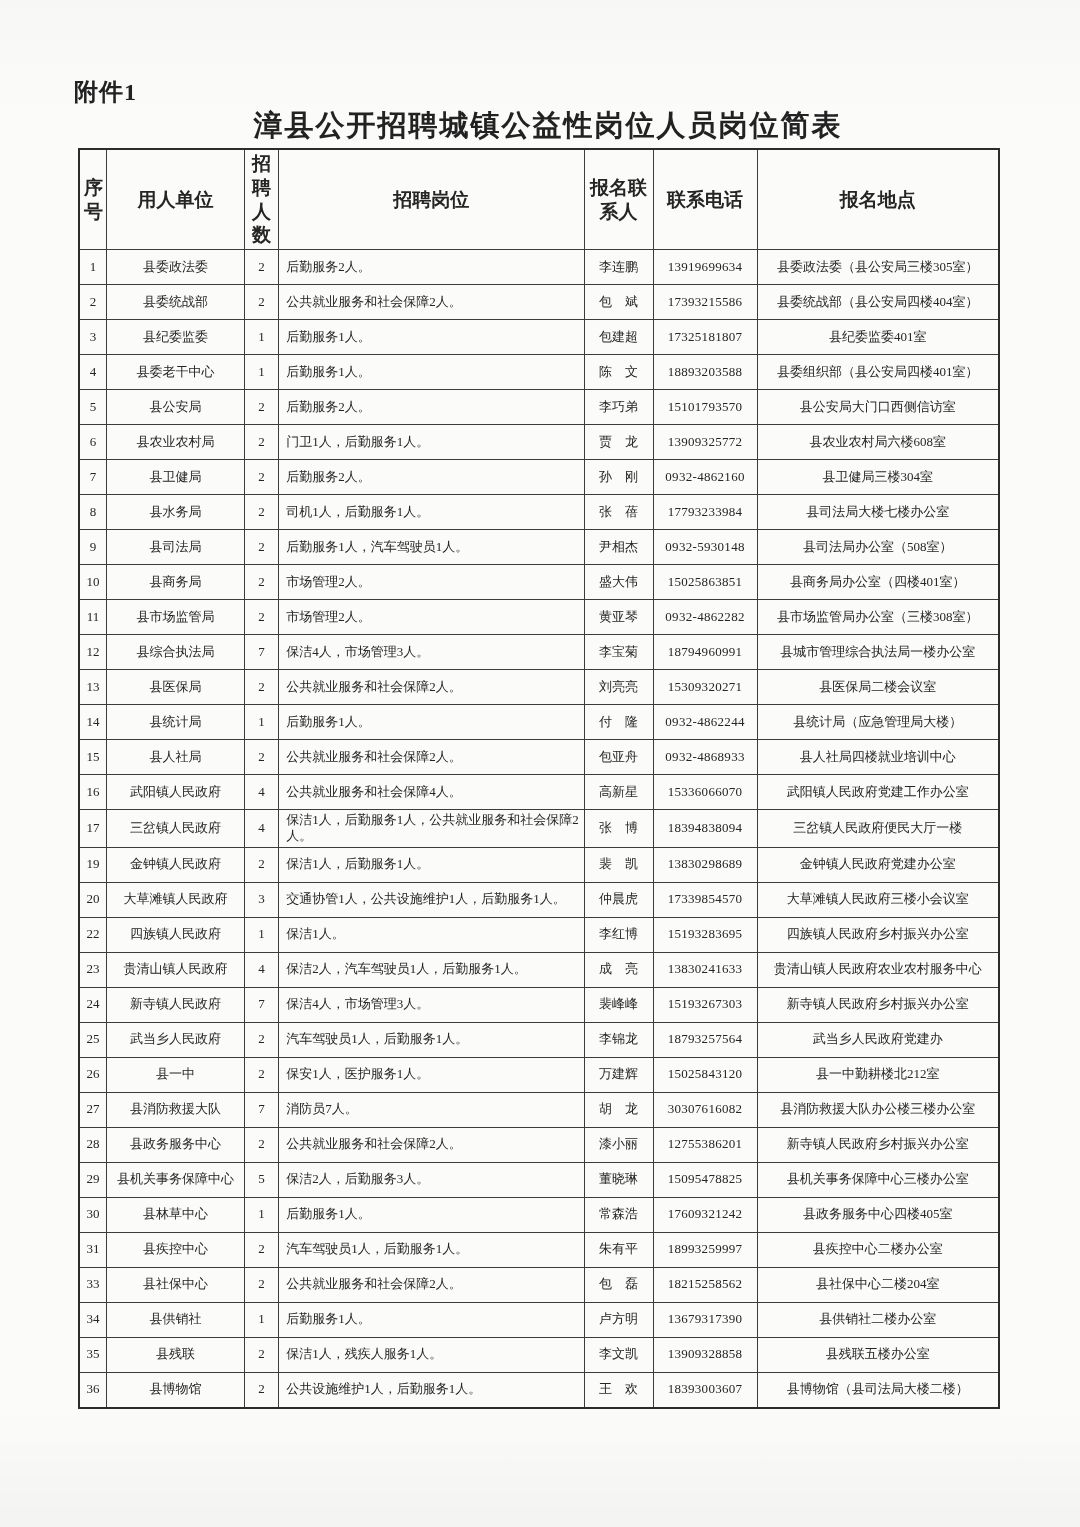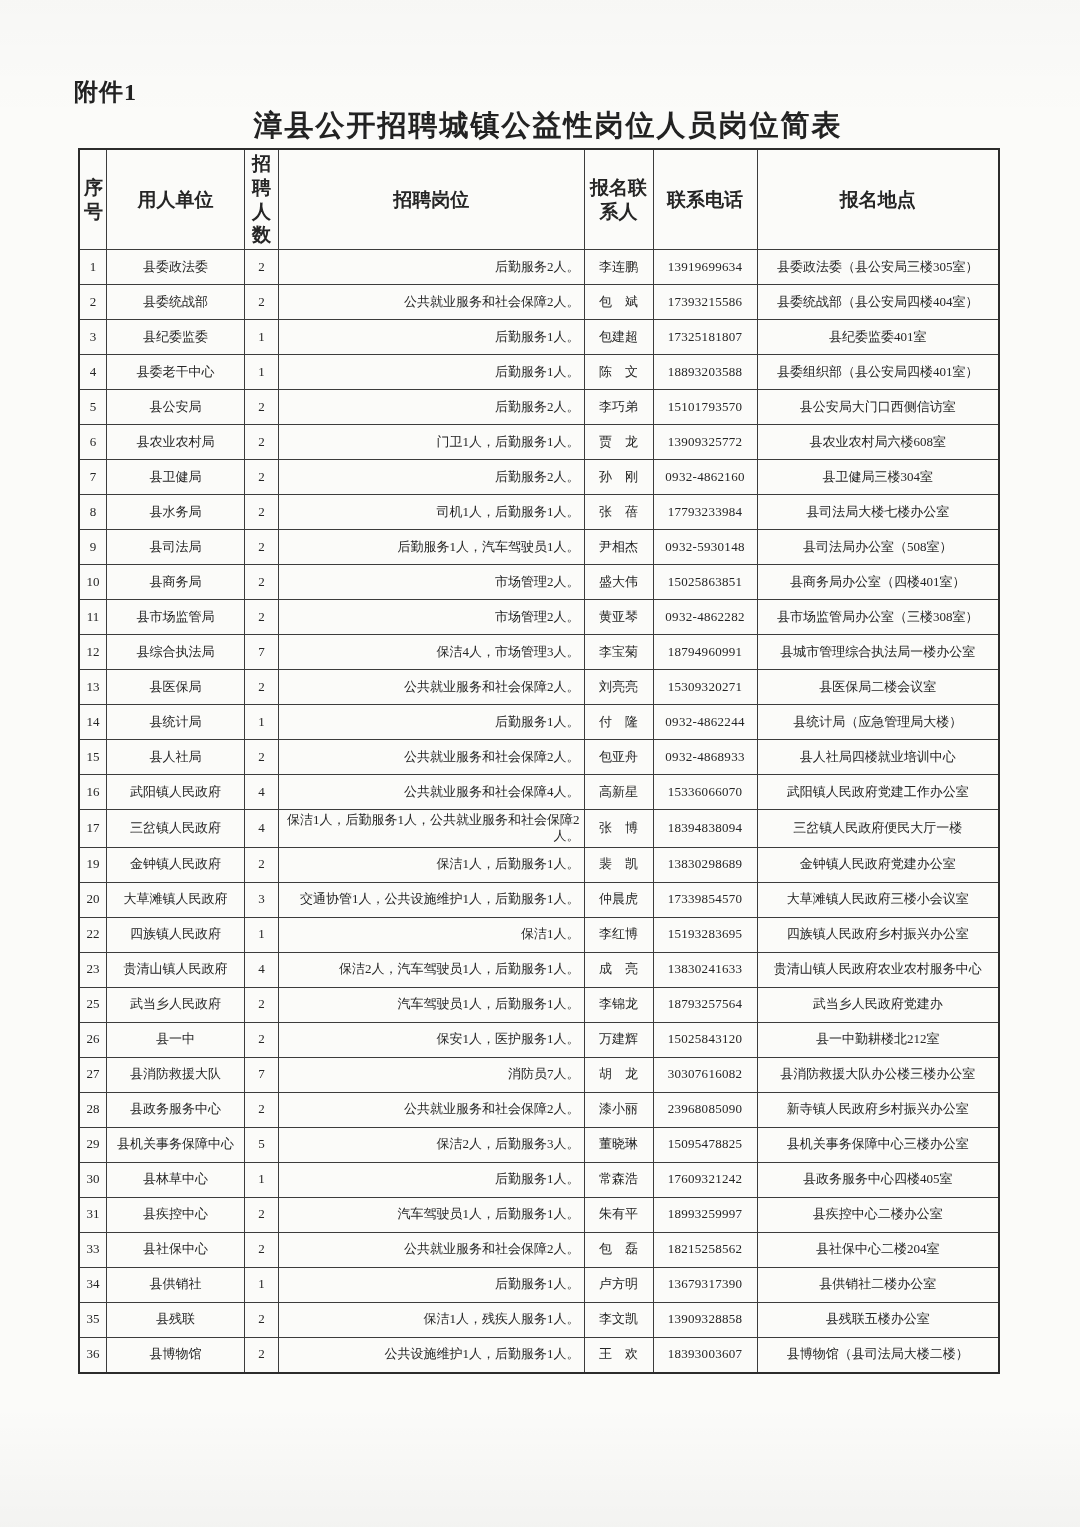--- a/index.html
+++ b/index.html
@@ -34,21 +34,21 @@
     font-size:13px;line-height:1.25;
     padding:2px 4px;
     text-align:center;vertical-align:middle;
     overflow:hidden;word-break:break-all;
     color:#252525;
   }
   .roster thead th{
     height:38px;font-weight:bold;font-size:19px;
   }
   .roster tbody td{height:30px;}
-  .roster td.col-3{text-align:right;padding-left:7px;font-family:Liberation Serif, serif;}
+  .roster td.col-3{text-align:left;padding-left:7px;font-family:Liberation Serif, serif;}
   .roster td.col-0,.roster td.col-2{font-family:"Liberation Serif","DejaVu Serif",serif;}
   .roster td.col-5{letter-spacing:.3px;}
   .roster tr.total-row td{height:32px;}
 </style>
 </head>
 <body>
 
 <div class="page">
   <div class="attachment">附件1</div>
 
@@ -259,20 +259,29 @@
         <tr>
           <td class="col-0">23</td>
           <td class="col-1">贵清山镇人民政府</td>
           <td class="col-2">4</td>
           <td class="col-3">保洁2人，汽车驾驶员1人，后勤服务1人。</td>
           <td class="col-4">成　亮</td>
           <td class="col-5">13830241633</td>
           <td class="col-6">贵清山镇人民政府农业农村服务中心</td>
         </tr>
         <tr>
+          <td class="col-0">24</td>
+          <td class="col-1">新寺镇人民政府</td>
+          <td class="col-2">7</td>
+          <td class="col-3">保洁4人，市场管理3人。</td>
+          <td class="col-4">裴峰峰</td>
+          <td class="col-5">15193267303</td>
+          <td class="col-6">新寺镇人民政府乡村振兴办公室</td>
+        </tr>
+        <tr>
           <td class="col-0">25</td>
           <td class="col-1">武当乡人民政府</td>
           <td class="col-2">2</td>
           <td class="col-3">汽车驾驶员1人，后勤服务1人。</td>
           <td class="col-4">李锦龙</td>
           <td class="col-5">18793257564</td>
           <td class="col-6">武当乡人民政府党建办</td>
         </tr>
         <tr>
           <td class="col-0">26</td>
@@ -291,21 +300,21 @@
           <td class="col-4">胡　龙</td>
           <td class="col-5">30307616082</td>
           <td class="col-6">县消防救援大队办公楼三楼办公室</td>
         </tr>
         <tr>
           <td class="col-0">28</td>
           <td class="col-1">县政务服务中心</td>
           <td class="col-2">2</td>
           <td class="col-3">公共就业服务和社会保障2人。</td>
           <td class="col-4">漆小丽</td>
-          <td class="col-5">23968085090</td>
+          <td class="col-5">12755386201</td>
           <td class="col-6">新寺镇人民政府乡村振兴办公室</td>
         </tr>
         <tr>
           <td class="col-0">29</td>
           <td class="col-1">县机关事务保障中心</td>
           <td class="col-2">5</td>
           <td class="col-3">保洁2人，后勤服务3人。</td>
           <td class="col-4">董晓琳</td>
           <td class="col-5">15095478825</td>
           <td class="col-6">县机关事务保障中心三楼办公室</td>

